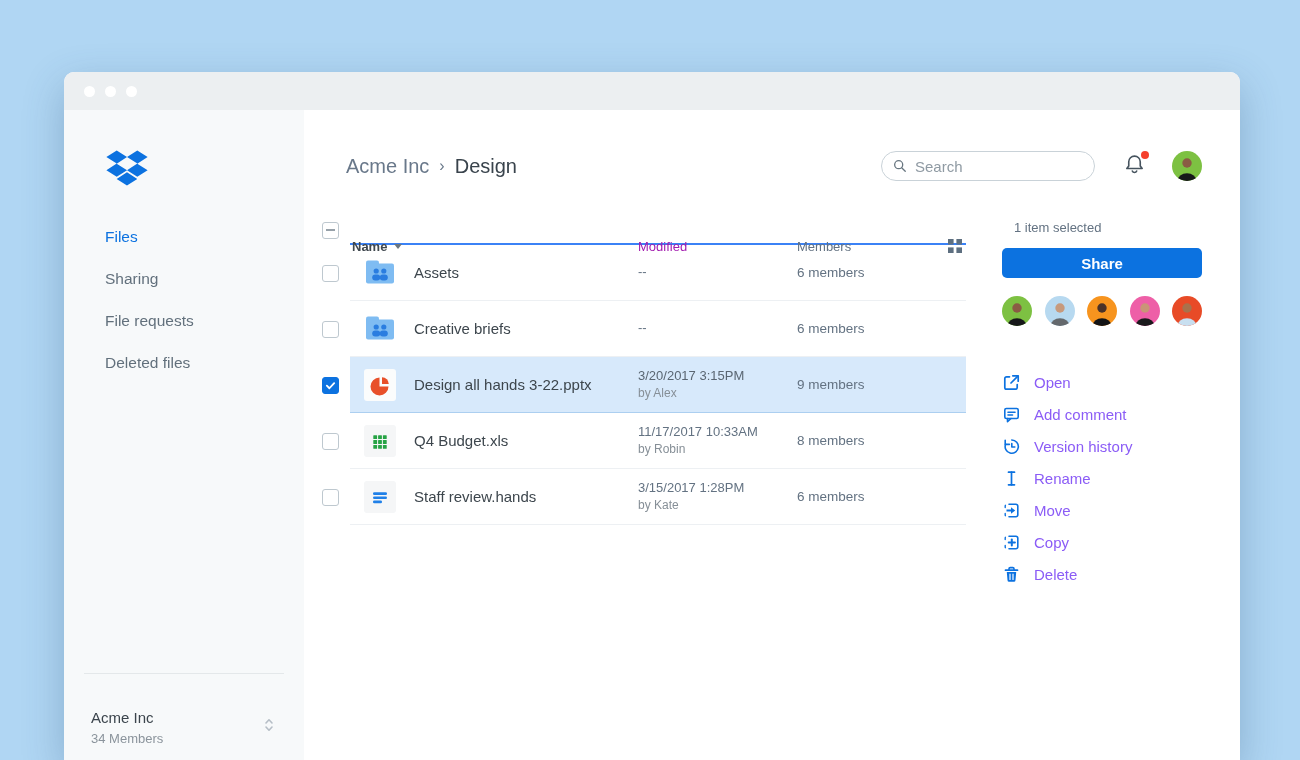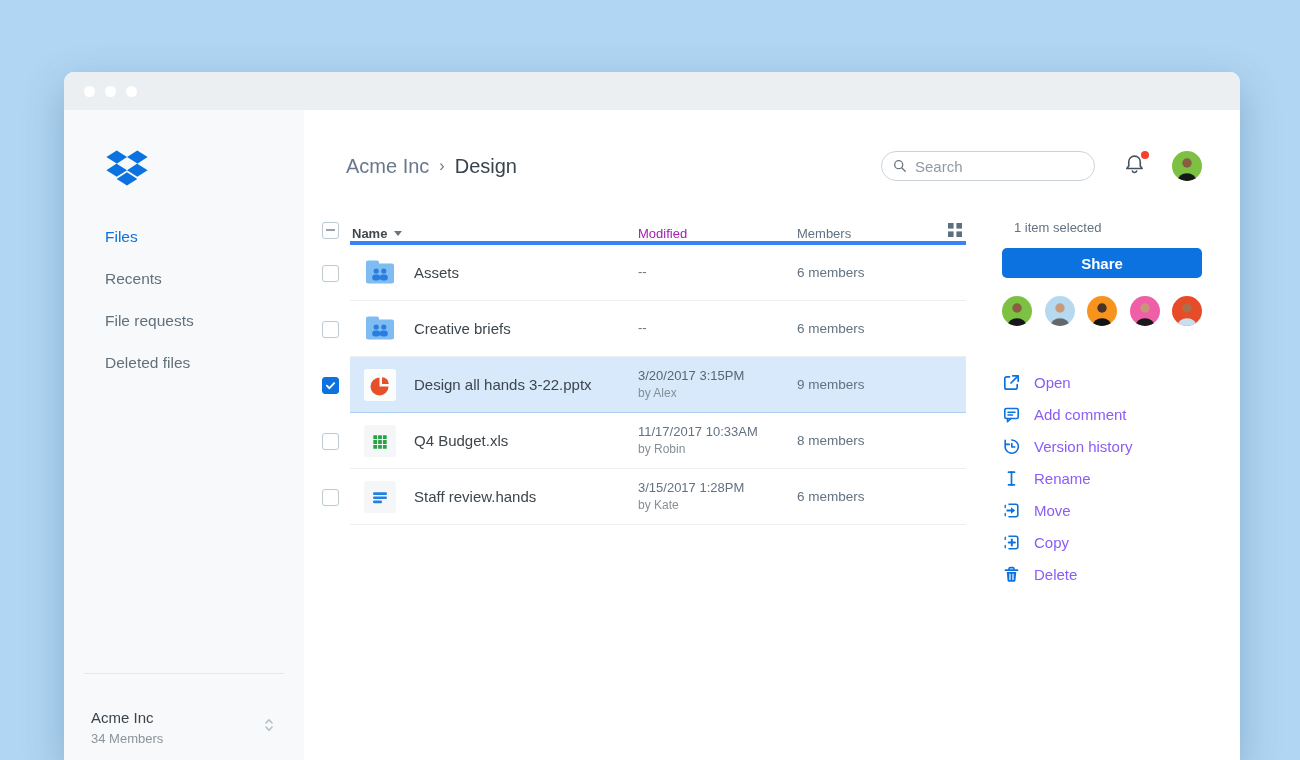--- a/index.html
+++ b/index.html
@@ -51,22 +51,22 @@
 
   
   .table { margin:34px 0 0 18px; width:644px; }
   .trow { display:flex; align-items:stretch; }
   .cb-col { width:28px; display:flex; align-items:center; flex-shrink:0; }
   .checkbox { width:17px; height:17px; border:1px solid #bec8cf; border-radius:3px;
     background:#fff; display:flex; align-items:center; justify-content:center; cursor:pointer; }
   .checkbox.indeterminate .dash { width:9px; height:2px; background:#97a1a9; }
   .checkbox.checked { background:#0c72e0; border-color:#0c72e0; }
   .thead { height:30px; }
-  .thead-body { flex:1; display:flex; align-items:flex-end; padding-left:2px;
-    border-bottom:4px solid #3b82f6;margin-top:24px; }
+  .thead-body { flex:1; display:flex; align-items:flex-start; padding-left:2px;
+    border-bottom:2px solid #3b82f6;margin-top:24px; }
   .h-name { width:286px; font-size:13px; font-weight:bold; color:#40484f; display:flex; align-items:center; cursor:pointer; }
   .caret-down { width:0; height:0; border-left:4px solid transparent; border-right:4px solid transparent;
     border-top:5px solid #6b7680; margin-left:7px; }
   .h-mod { width:159px; font-size:13px; color:#a21caf; }
   .h-mem { flex:1; font-size:13px; color:#637282; }
   .grid-ic { margin-left:auto; margin-right:4px; cursor:pointer; }
 
   .frow { height:56px; }
   .rb { flex:1; display:flex; align-items:center; padding-left:14px;
     border-bottom:1px solid #edf0f3; cursor:pointer; }
@@ -105,21 +105,21 @@
   <div class="app-body">
 
     <div class="sidebar">
       <div class="logo-wrap">
         <svg viewBox="0 0 528 512" width="44" height="40">
             <path fill="#0c72e0" d="M264.4 116.3l-132 84.3 132 84.3-132 84.3L0 284.1l132.3-84.3L0 116.3 132.3 32l132.1 84.3zM131.6 395.7l132-84.3 132 84.3-132 84.3-132-84.3zm132.8-111.6l132-84.3-132-83.6L395.7 32 528 116.3l-132.3 84.3L528 284.8l-132.3 84.3-131.3-85z"></path>
           </svg>
       </div>
       <div class="nav">
         <div class="nav-item active">Files</div>
-        <div class="nav-item">Recents</div>
+        <div class="nav-item">Sharing</div>
         <div class="nav-item">File requests</div>
         <div class="nav-item">Deleted files</div>
       </div>
       <div class="side-divider"></div>
       <div class="team">
         <div class="team-name">Acme Inc</div>
         <div class="team-members">34 Members</div>
         <span class="team-chevrons">
           <svg viewBox="0 0 10 16" width="10" height="16">
               <path d="M2 6 L5 2.8 L8 6" fill="none" stroke="#b6bec6" stroke-width="1.6" stroke-linecap="round" stroke-linejoin="round"></path>

